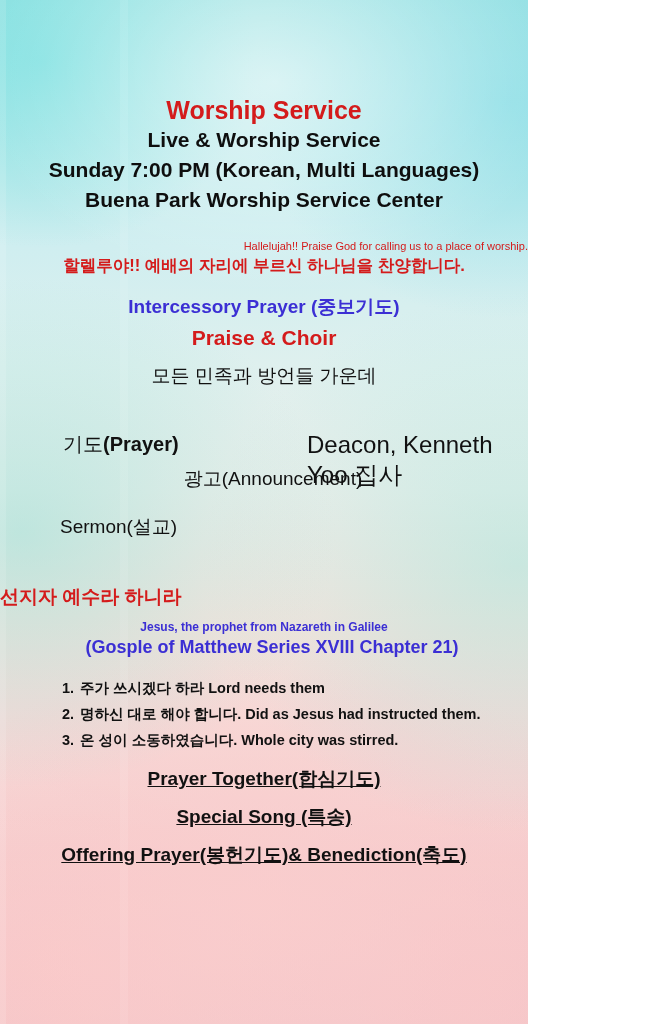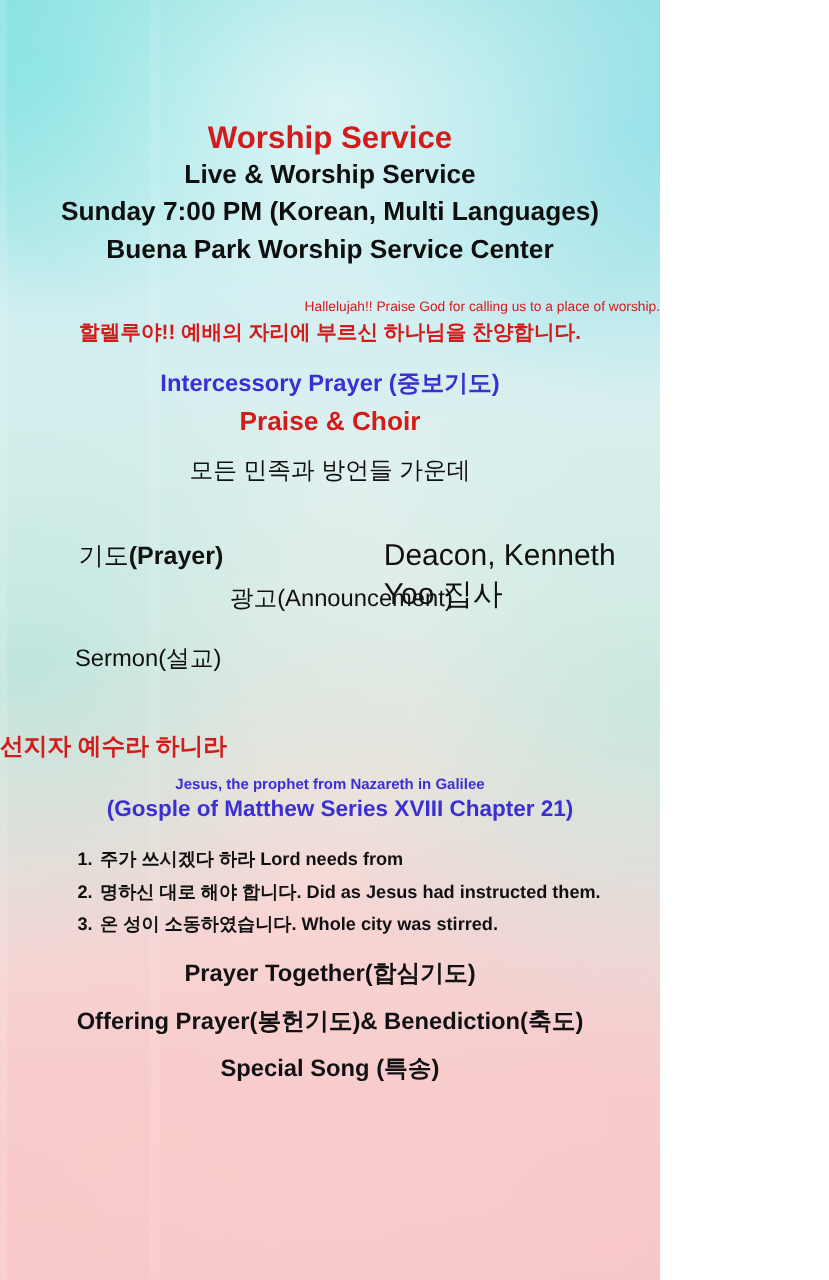--- a/index.html
+++ b/index.html
@@ -206,20 +206,21 @@
     font-size: 14.5px;
     font-weight: bold;
     margin-bottom: 9px;
     line-height: 1.2;
   }
   .points li .num { margin-right: 6px; }
   .closing {
     text-align: center;
     font-weight: bold;
     color: #111;
+    text-decoration: underline;
   }
   .closing.c1 { font-size: 19px; margin-top: 16px; }
   .closing.c2 { font-size: 19px; margin-top: 12px; }
   .closing.c3 { font-size: 19px; margin-top: 12px; }
 </style>
 </head>
 <body>
 
 <div id="poster">
   <div id="content">
@@ -250,28 +251,28 @@
     <div class="row sermon-row">
       <div class="sermon-left">Sermon(설교)</div>
     </div>
 
     <div class="theme-kr">선지자 예수라 하니라</div>
     <div class="theme-en1">Jesus, the prophet from Nazareth in Galilee</div>
     <div class="theme-en2">(Gosple of Matthew Series XVIII Chapter 21)</div>
 
     <ul class="points">
       <li>
-        <span class="num">1.</span><span>주가 쓰시겠다 하라 Lord needs from</span>
+        <span class="num">1.</span><span>주가 쓰시겠다 하라 Lord needs them</span>
       </li>
       <li>
         <span class="num">2.</span><span>명하신 대로 해야 합니다. Did as Jesus had instructed them.</span>
       </li>
       <li>
         <span class="num">3.</span><span>온 성이 소동하였습니다. Whole city was stirred.</span>
       </li>
     </ul>
 
     <div class="closing c1">Prayer Together(합심기도)</div>
+    <div class="closing c2">Special Song (특송)</div>
     <div class="closing c3">Offering Prayer(봉헌기도)&amp; Benediction(축도)</div>
-    <div class="closing c2">Special Song (특송)</div>
 
   </div>
 </div>
 
 </body></html>

